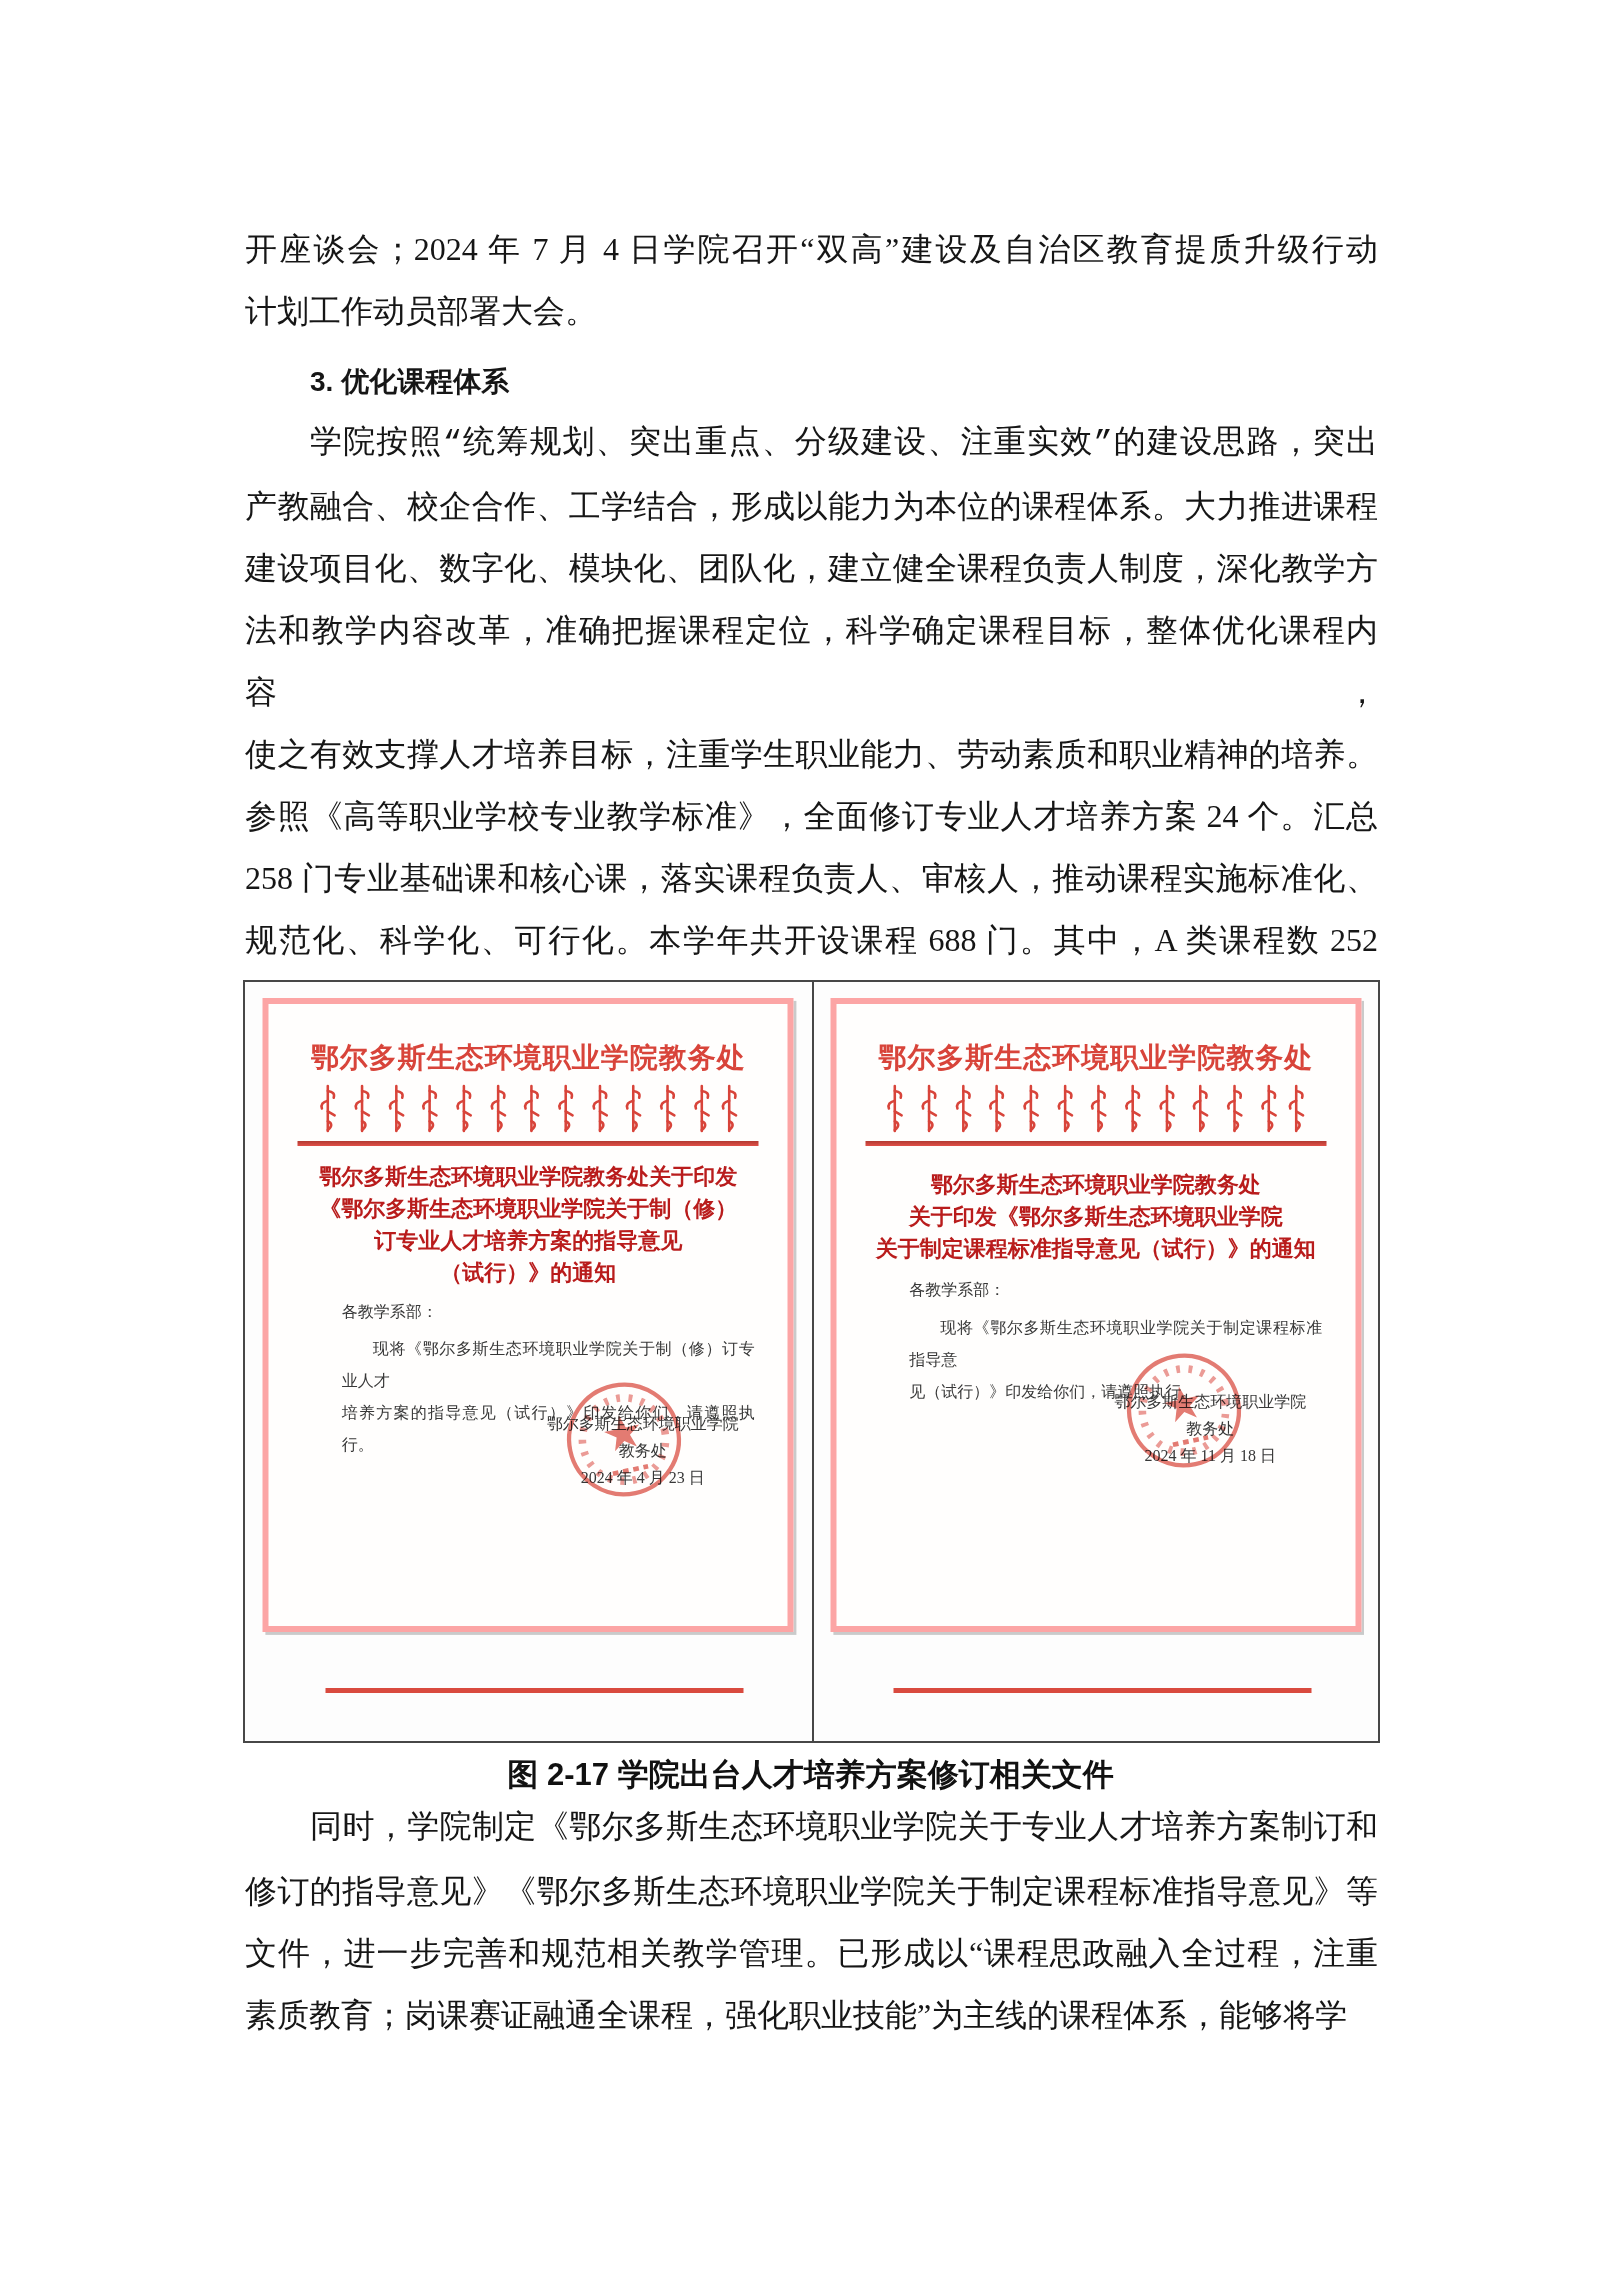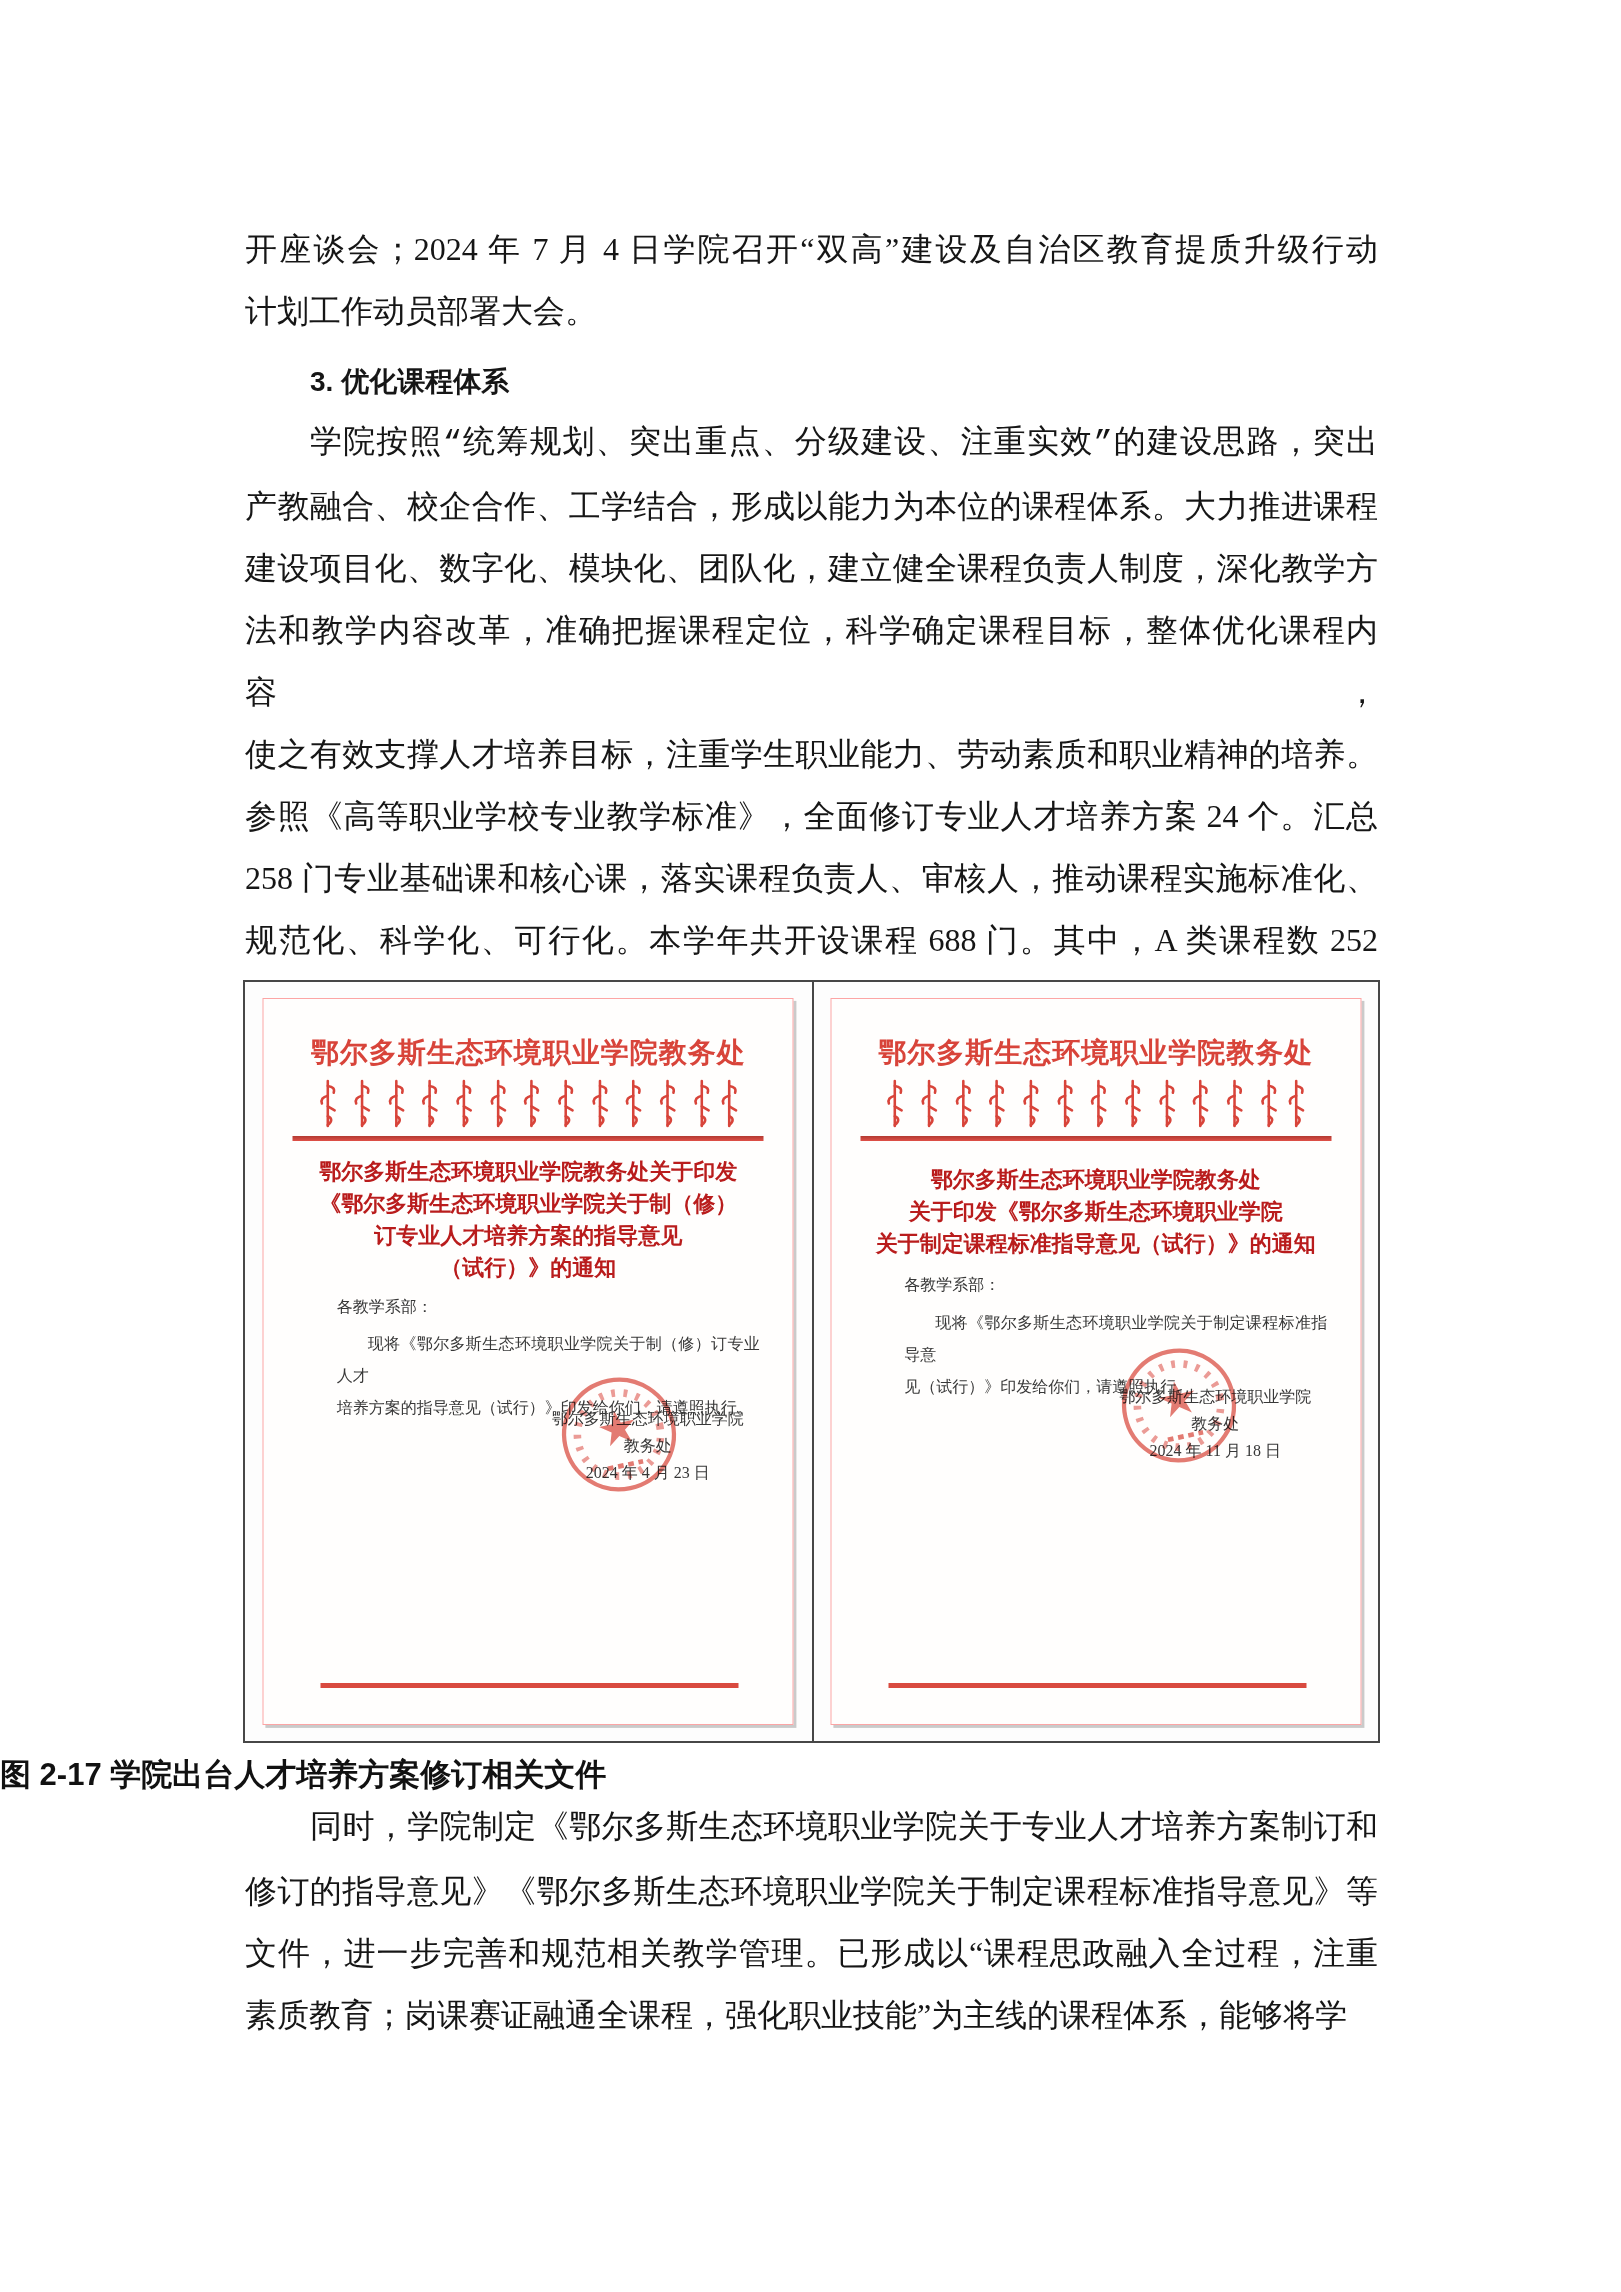--- a/index.html
+++ b/index.html
@@ -21,22 +21,22 @@
   }
   
   .figure {
     position:absolute; left:243px; top:980px; width:1137px; height:763px;
     border:2px solid #474747; box-sizing:border-box; display:flex; background:#fdfdfd;
   }
   .panel { position:relative; width:50%; height:100%; }
   .panel.rgt { border-left:2px solid #474747; box-sizing:border-box; }
   .docpage {
     position:absolute; left:50%; transform:translateX(-50%); top:15.7px;
-    width:531px; height:727px; background:#fffefd;
-    border:1px solid #fca5a5; box-shadow:2.9px 2.9px 0 rgba(140,140,140,.45);
+    width:531px; height:634px; background:#fffefd;
+    border:6px solid #fca5a5; box-shadow:2.9px 2.9px 0 rgba(140,140,140,.45);
     box-sizing:border-box;
     text-decoration:underline;
   }
   .doc-header {
     position:absolute; top:35px; left:0; width:100%; text-align:center;
     color:#d8443a; font-weight:bold; font-size:28px; letter-spacing:1px; white-space:nowrap;
   }
   .mongolian { position:absolute; top:80px; left:50%; transform:translateX(-50%); }
   .redrule {
     position:absolute; top:137px; left:29px; right:29px; height:4.9px;
@@ -58,21 +58,21 @@
   .doc-sig {
     position:absolute; top:406px; right:49px; text-align:center;
     font-size:16px; line-height:27px; color:#383838;
   }
   .docpage.rgt-doc .doc-sig { top:384px; }
   .seal { position:absolute; left:294px; top:374px; mix-blend-mode:multiply; }
   .docpage.rgt-doc .seal { left:286px; top:345px; }
   .bottomline { position:absolute; top:684px; left:57px; width:418px; height:4.9px; background:#d94a3f; }
   
   .caption {
-    position:absolute; left:0; top:1754px; width:100%; text-align:left;
+    position:absolute; left:0; top:1754px; width:100%; text-align:center;
     font-family:"Liberation Sans","DejaVu Sans",sans-serif;
     font-weight:bold; font-size:31px; color:#111;
   }
   .pagenum {
     position:absolute; left:0; top:2127px; width:100%; text-align:center;
     font-family:"Liberation Sans","DejaVu Sans",sans-serif; font-size:25.5px; color:#222;
   }
 </style>
 </head>
 <body>

